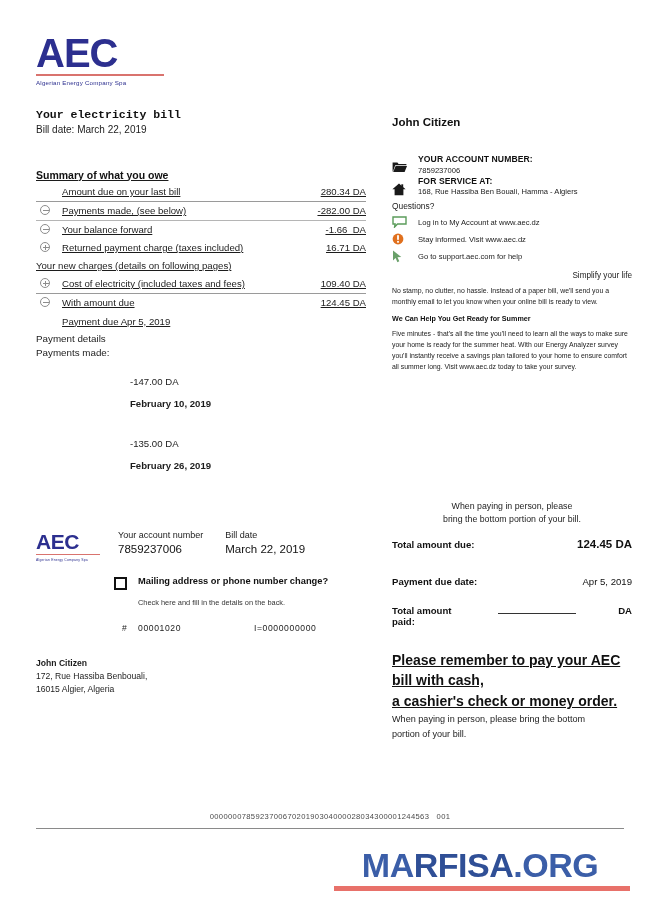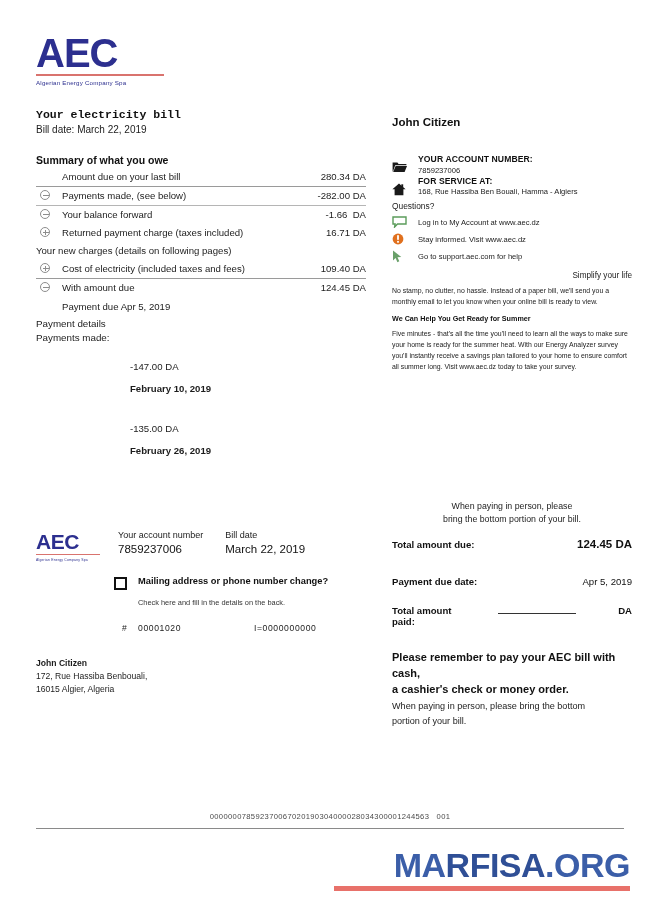--- a/index.html
+++ b/index.html
@@ -55,21 +55,21 @@
     color: #111;
     font-family: Liberation Mono, monospace;
   }
   .bill-date {
     font-size: 10px;
     margin-top: 3px;
     color: #1c1c1c;
   }
 
   
-  .summary { margin-top: 19px; width: 330px; }
+  .summary { margin-top: 34px; width: 330px; text-decoration: underline; }
   .summary-title {
     font-size: 10.5px;
     font-weight: bold;
     color: #111;
     margin-bottom: 2px;
   }
   .srow {
     display: flex;
     align-items: flex-start;
     font-size: 9.6px;
@@ -309,24 +309,25 @@
     margin-left: auto;
   }
   .da-unit { font-size: 9.6px; font-weight: bold; color: #111; }
 
   .remember {
     position: absolute;
     left: 392px; top: 650px;
     width: 245px;
   }
   .rm-head {
-    font-size: 11px;
+    font-size: 14px;
     font-weight: bold;
     line-height: 1.45;
     color: #111;
+    text-decoration: underline;
   }
   .rm-body {
     font-size: 9.1px;
     line-height: 1.45;
     color: #1c1c1c;
     margin-top: 2px;
   }
 
   
   .ocr-wrap {
@@ -351,21 +352,21 @@
     position: absolute;
     left: 330px; top: 848px;
     width: 300px;
   }
   .mark-text {
     font-size: 34px;
     font-weight: bold;
     letter-spacing: -0.5px;
     line-height: 1;
     color: #3b5ea8;
-    text-align: right;
+    text-align: center;
   }
   .mark-text .dk { color: #2f4f96; }
   .mark-rule {
     height: 5px;
     background: #e8716a;
     margin-top: 4px;
     width: 296px;
     margin-left: auto;
   }
 

